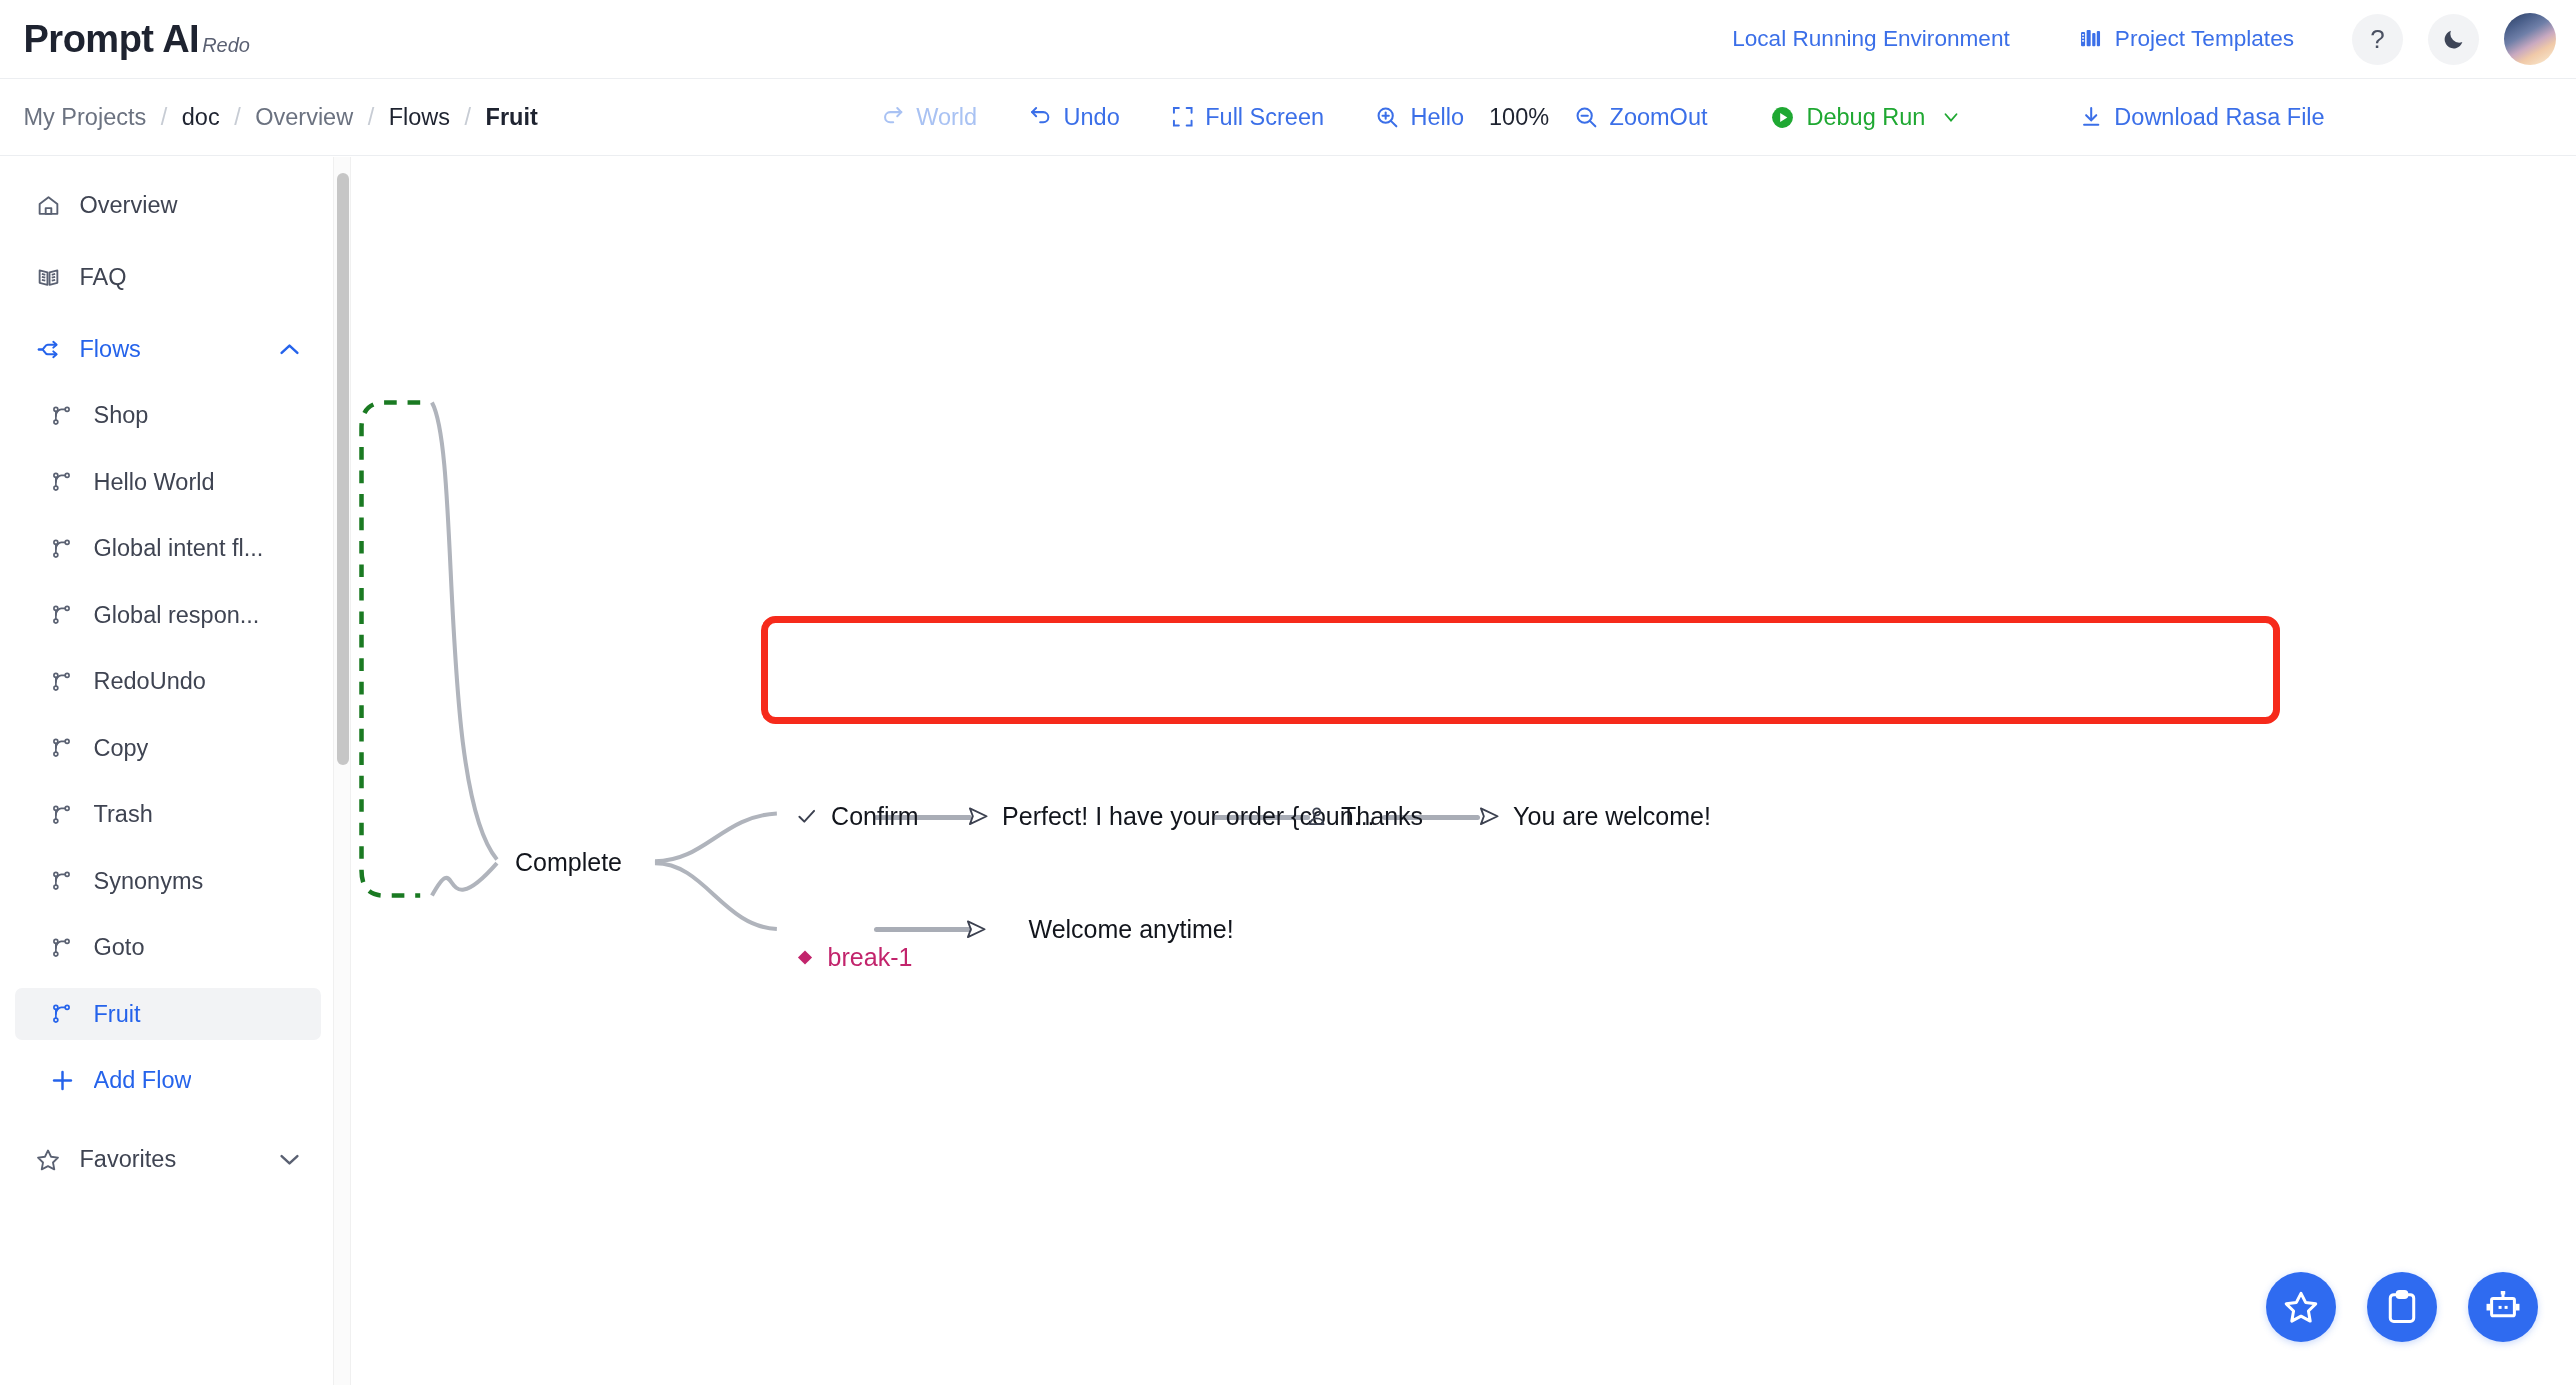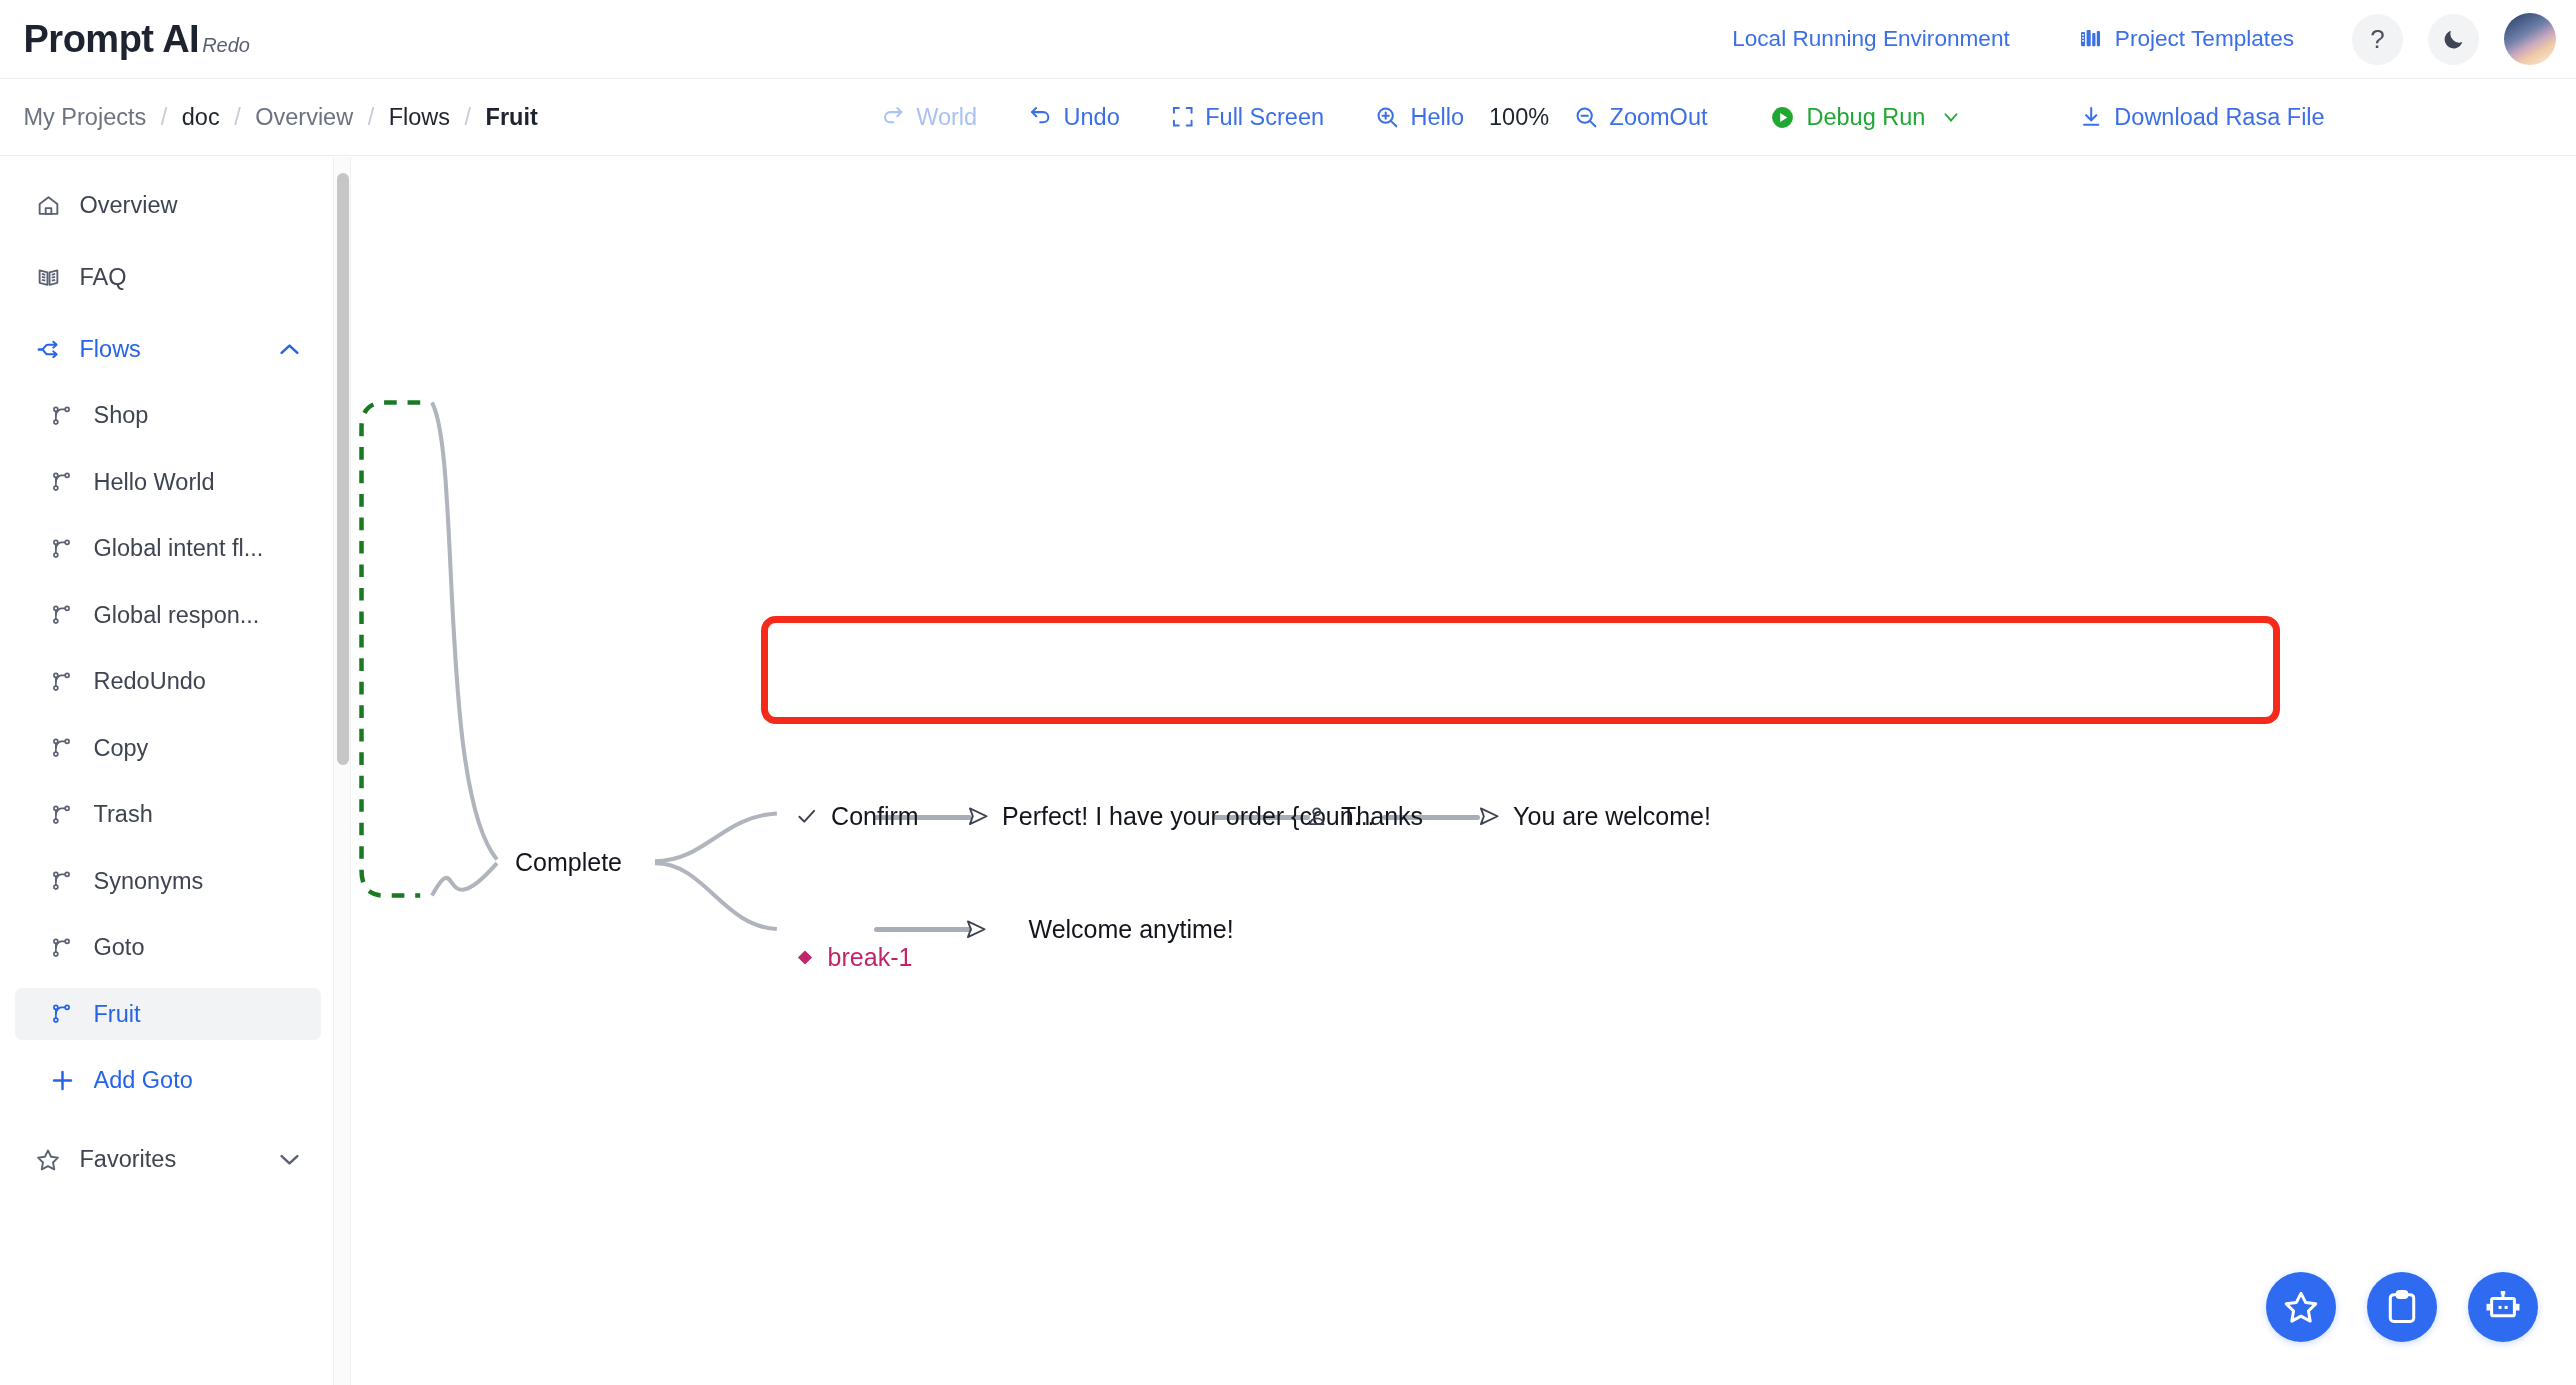--- a/index.html
+++ b/index.html
@@ -571,21 +571,21 @@
     <span class="lbl">Fruit</span>
   </div>
 
   <div class="nav-item nav-sub" id="nav-add-flow">
     <span class="ic">
       <svg width="27" height="27" viewBox="0 0 24 24" fill="none" stroke="#2563eb" stroke-width="2.2" stroke-linecap="round">
         <line x1="12" y1="4.5" x2="12" y2="19.5"></line>
           <line x1="4.5" y1="12" x2="19.5" y2="12"></line>
       </svg>
     </span>
-    <span class="lbl">Add Goto</span>
+    <span class="lbl">Add Flow</span>
   </div>
 
   <div class="nav-item" id="nav-favorites">
     <span class="ic">
       <svg width="26" height="26" viewBox="0 0 24 24" fill="none" stroke="#5a6172" stroke-width="1.7" stroke-linejoin="round">
         <polygon points="12,3.2 14.8,9 21.2,9.8 16.6,14.3 17.8,20.6 12,17.6 6.2,20.6 7.4,14.3 2.8,9.8 9.2,9"></polygon>
       </svg>
     </span>
     <span class="lbl">Favorites</span>
     <span class="chev">

